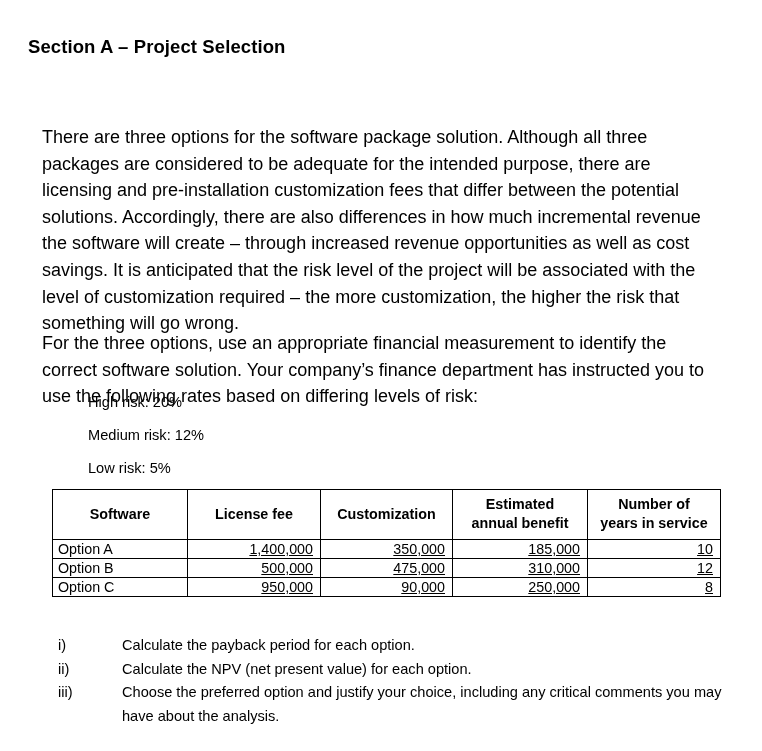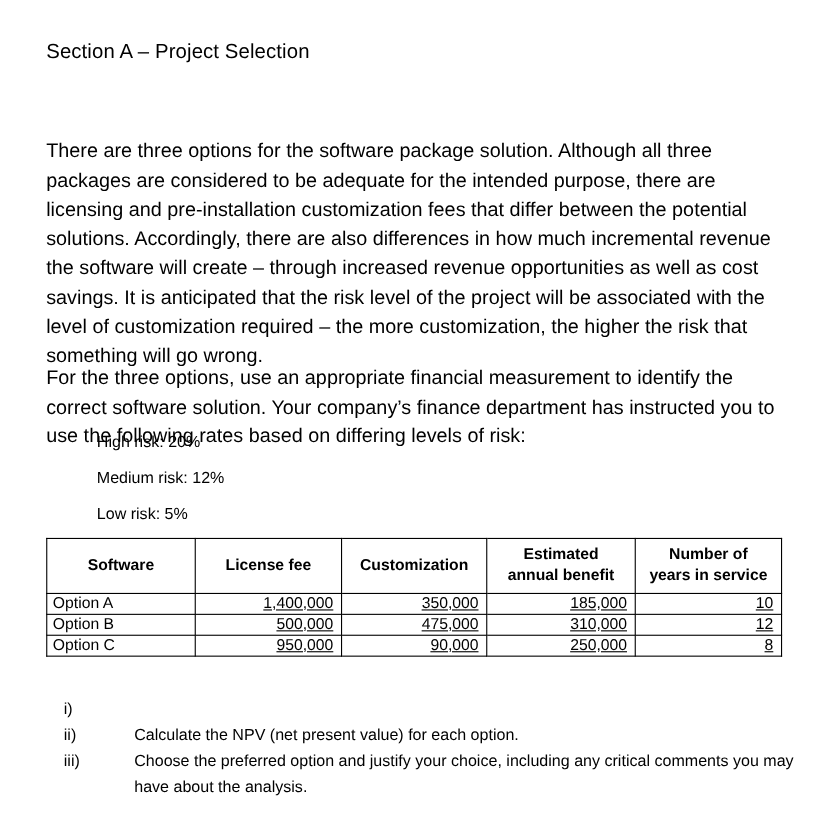--- a/index.html
+++ b/index.html
@@ -18,24 +18,24 @@
   .page {
     position: relative;
     width: 762px;
     height: 751px;
     box-sizing: border-box;
   }
 
   
   .section-heading {
     position: absolute;
-    left: 42px;
+    left: 28px;
     top: 24px;
     font-size: 18.5px;
-    font-weight: normal;
+    font-weight: bold;
     letter-spacing: 0.1px;
     white-space: nowrap;
   }
 
   
   .para {
     position: absolute;
     left: 42px;
     width: 672px;
     font-size: 18px;
@@ -53,21 +53,21 @@
     line-height: 20px;
     white-space: nowrap;
   }
   #risk-0 { top: 392px; }
   #risk-1 { top: 425px; }
   #risk-2 { top: 458px; }
 
   
   .data-table {
     position: absolute;
-    left: 42px;
+    left: 52px;
     top: 489px;
     width: 668px;
     border-collapse: collapse;
     table-layout: fixed;
     font-size: 14.3px;
     padding-left: 16px;
   }
   .data-table th,
   .data-table td {
     border: 1px solid #000000;
@@ -196,20 +196,21 @@
         <td class="c-num">90,000</td>
         <td class="c-num">250,000</td>
         <td class="c-num">8</td>
       </tr>
     </tbody>
   </table>
 
   <div class="qlist">
     <div class="qrow">
       <div class="qmark">i)</div>
+      <div class="qtext">Calculate the payback period for each option.</div>
     </div>
     <div class="qrow">
       <div class="qmark">ii)</div>
       <div class="qtext">Calculate the NPV (net present value) for each option.</div>
     </div>
     <div class="qrow">
       <div class="qmark">iii)</div>
       <div class="qtext">Choose the preferred option and justify your choice, including any critical comments you may have about the analysis.</div>
     </div>
   </div>

